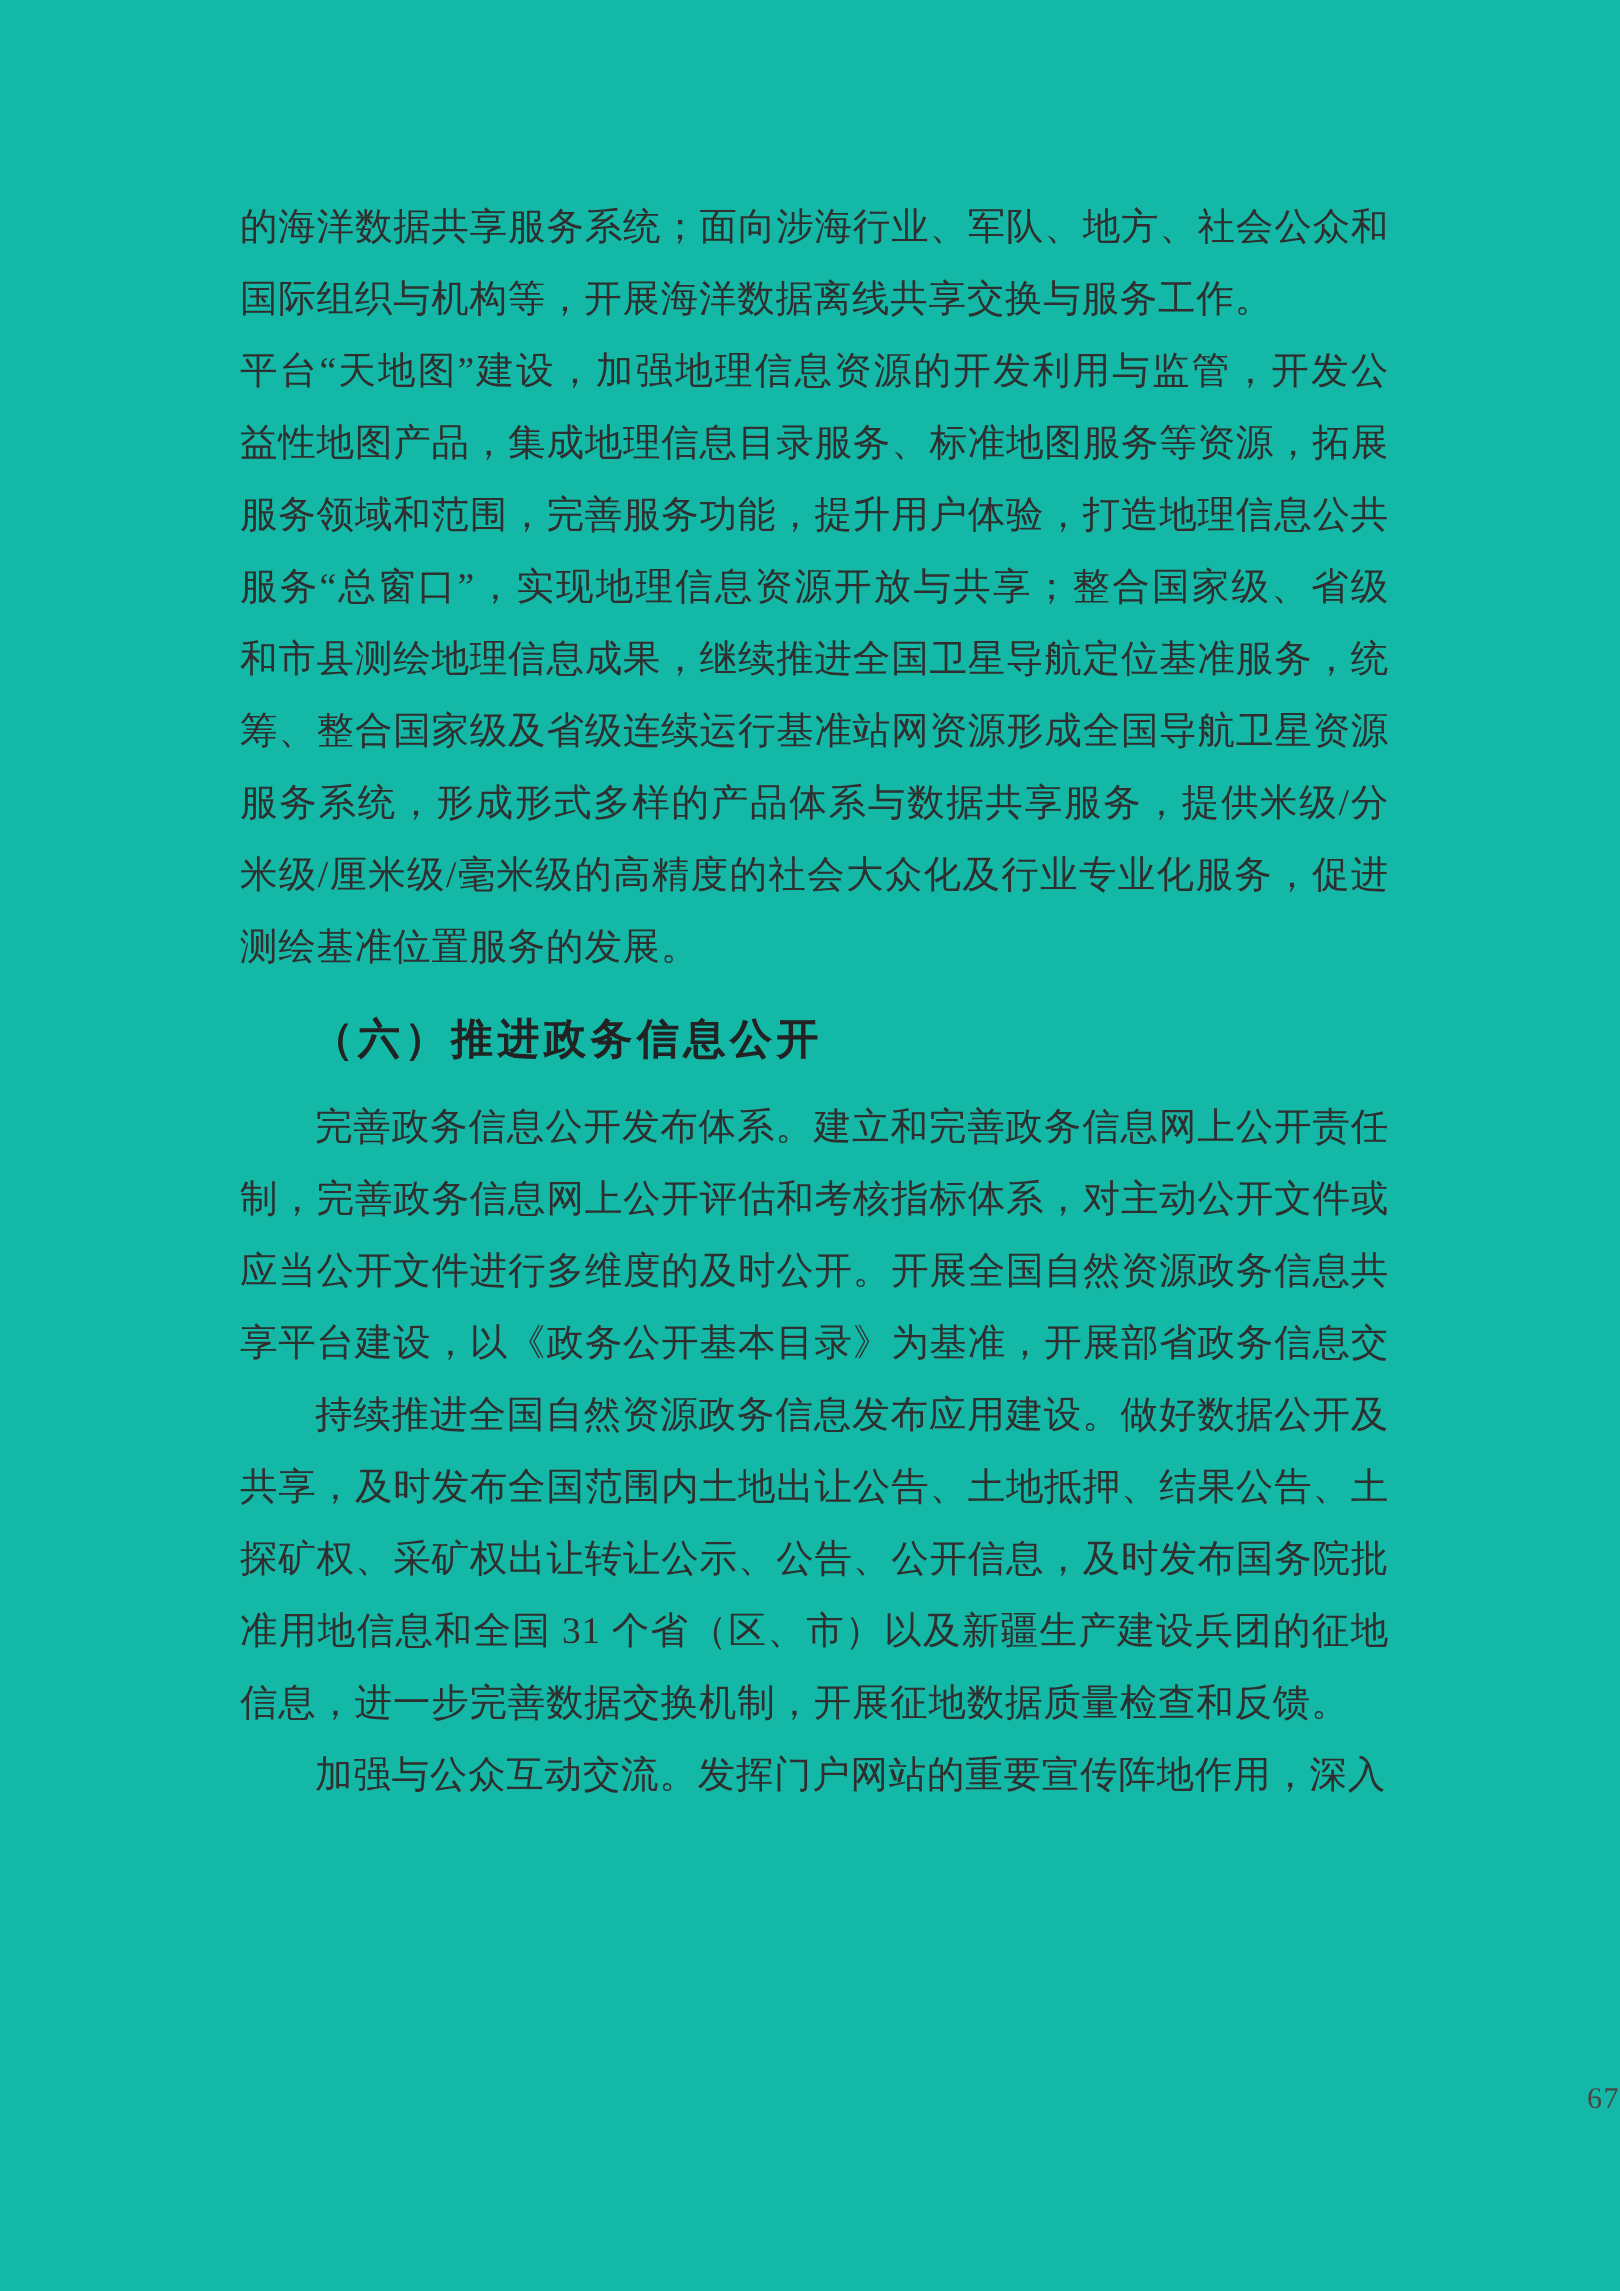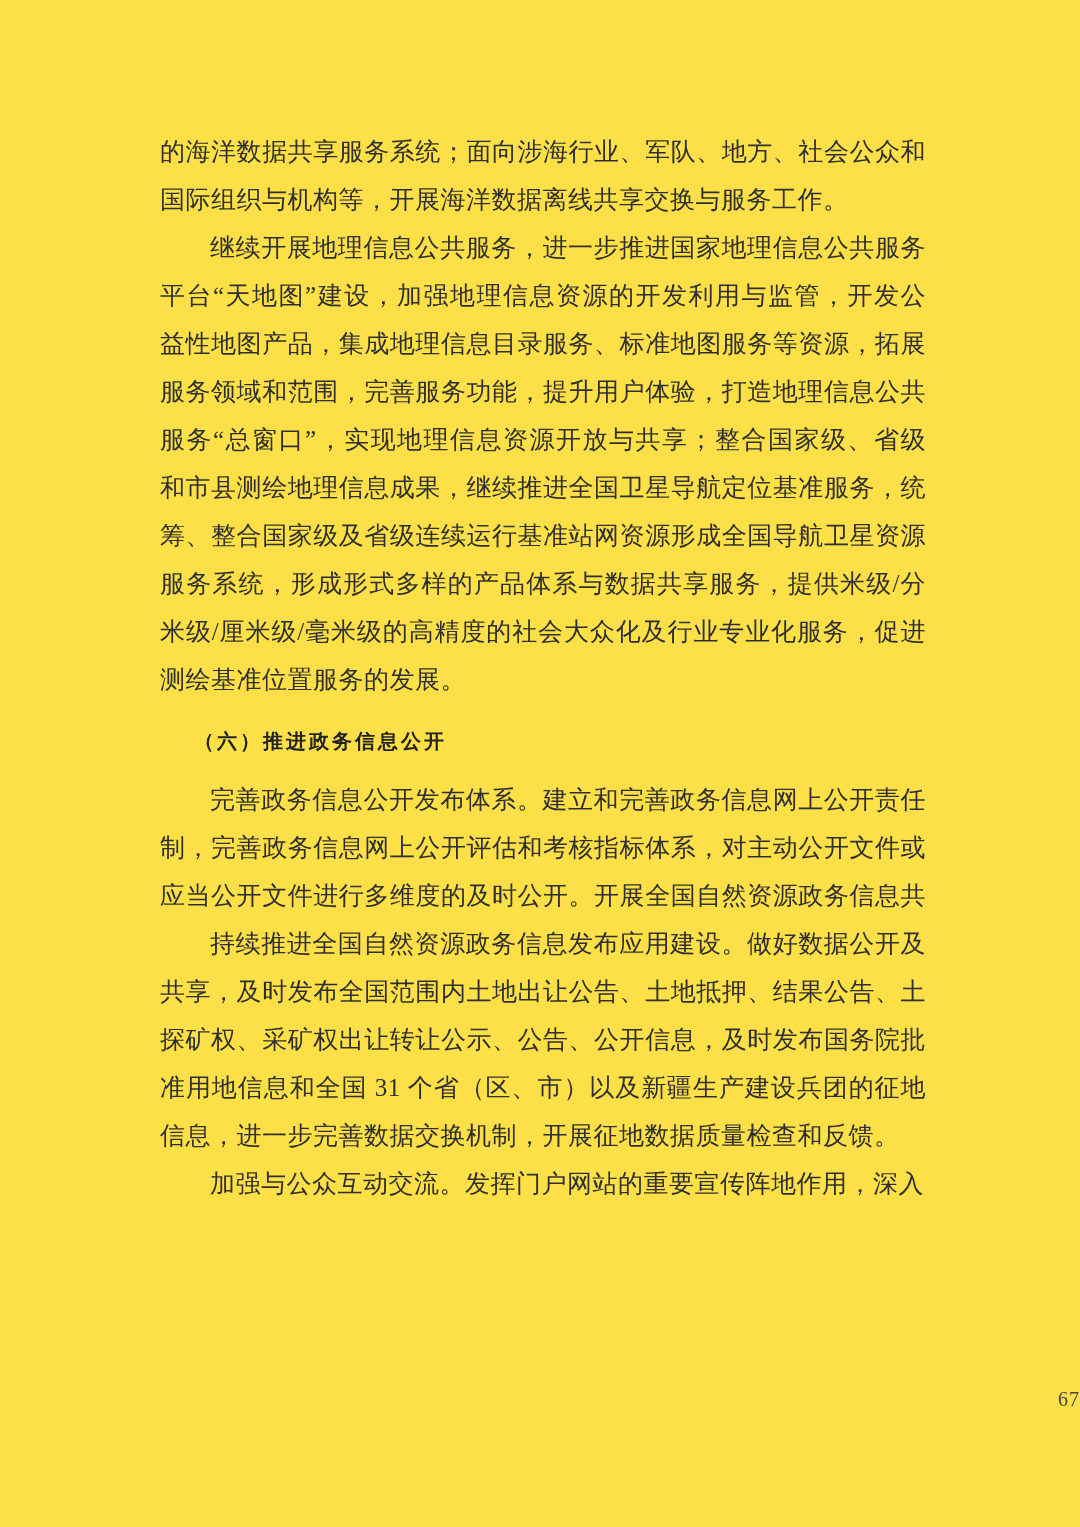--- a/index.html
+++ b/index.html
@@ -1,21 +1,21 @@
 <!DOCTYPE html>
 <html><head>
 <meta charset="utf-8">
 <style>
   html, body { margin: 0; padding: 0; background: #e8e8e8; }
   .page {
     position: relative;
     width: 1080px;
     height: 1527px;
     margin: 0 auto;
-    background: #fde047;
+    background: #14b8a6;
     color: #2f2f2f;
     font-family: "Liberation Serif", "DejaVu Serif", serif;
     overflow: hidden;
   }
   .text-column {
     position: absolute;
     left: 160px;
     top: 128px;
     width: 766px;
   }
@@ -30,21 +30,21 @@
   }
   .line.last {
     text-align-last: left;
   }
   .line.indent {
     text-indent: 2em;
   }
   .heading {
     font-family: "Liberation Sans", "DejaVu Sans", sans-serif;
     font-weight: 700;
-    font-size: 20px;
+    font-size: 28px;
     line-height: 50px;
     letter-spacing: 3px;
     text-indent: 1.7em;
     margin: 12px 0 10px 0;
     color: #222;
   }
   .page-number {
     position: absolute;
     left: 0;
     right: 0;
@@ -58,36 +58,36 @@
 </head>
 <body>
 
 <div class="page">
   <div class="text-column" id="content-root">
       <div class="paragraph">
         <div class="line">的海洋数据共享服务系统；面向涉海行业、军队、地方、社会公众和</div>
         <div class="line last">国际组织与机构等，开展海洋数据离线共享交换与服务工作。</div>
       </div>
       <div class="paragraph">
-        <div class="line indent">继续开展地理信息公共服务，进一步推进国家地理信息公共服务</div>
         <div class="line">平台“天地图”建设，加强地理信息资源的开发利用与监管，开发公</div>
         <div class="line">益性地图产品，集成地理信息目录服务、标准地图服务等资源，拓展</div>
         <div class="line">服务领域和范围，完善服务功能，提升用户体验，打造地理信息公共</div>
         <div class="line">服务“总窗口”，实现地理信息资源开放与共享；整合国家级、省级</div>
         <div class="line">和市县测绘地理信息成果，继续推进全国卫星导航定位基准服务，统</div>
         <div class="line">筹、整合国家级及省级连续运行基准站网资源形成全国导航卫星资源</div>
         <div class="line">服务系统，形成形式多样的产品体系与数据共享服务，提供米级/分</div>
         <div class="line">米级/厘米级/毫米级的高精度的社会大众化及行业专业化服务，促进</div>
         <div class="line last">测绘基准位置服务的发展。</div>
       </div>
       <div class="heading">（六）推进政务信息公开</div>
       <div class="paragraph">
         <div class="line indent">完善政务信息公开发布体系。建立和完善政务信息网上公开责任</div>
         <div class="line">制，完善政务信息网上公开评估和考核指标体系，对主动公开文件或</div>
         <div class="line">应当公开文件进行多维度的及时公开。开展全国自然资源政务信息共</div>
+        <div class="line">享平台建设，以《政务公开基本目录》为基准，开展部省政务信息交</div>
       </div>
       <div class="paragraph">
         <div class="line indent">持续推进全国自然资源政务信息发布应用建设。做好数据公开及</div>
         <div class="line">共享，及时发布全国范围内土地出让公告、土地抵押、结果公告、土</div>
         <div class="line">探矿权、采矿权出让转让公示、公告、公开信息，及时发布国务院批</div>
         <div class="line">准用地信息和全国 31 个省（区、市）以及新疆生产建设兵团的征地</div>
         <div class="line last">信息，进一步完善数据交换机制，开展征地数据质量检查和反馈。</div>
       </div>
       <div class="paragraph">
         <div class="line last indent">加强与公众互动交流。发挥门户网站的重要宣传阵地作用，深入</div>

